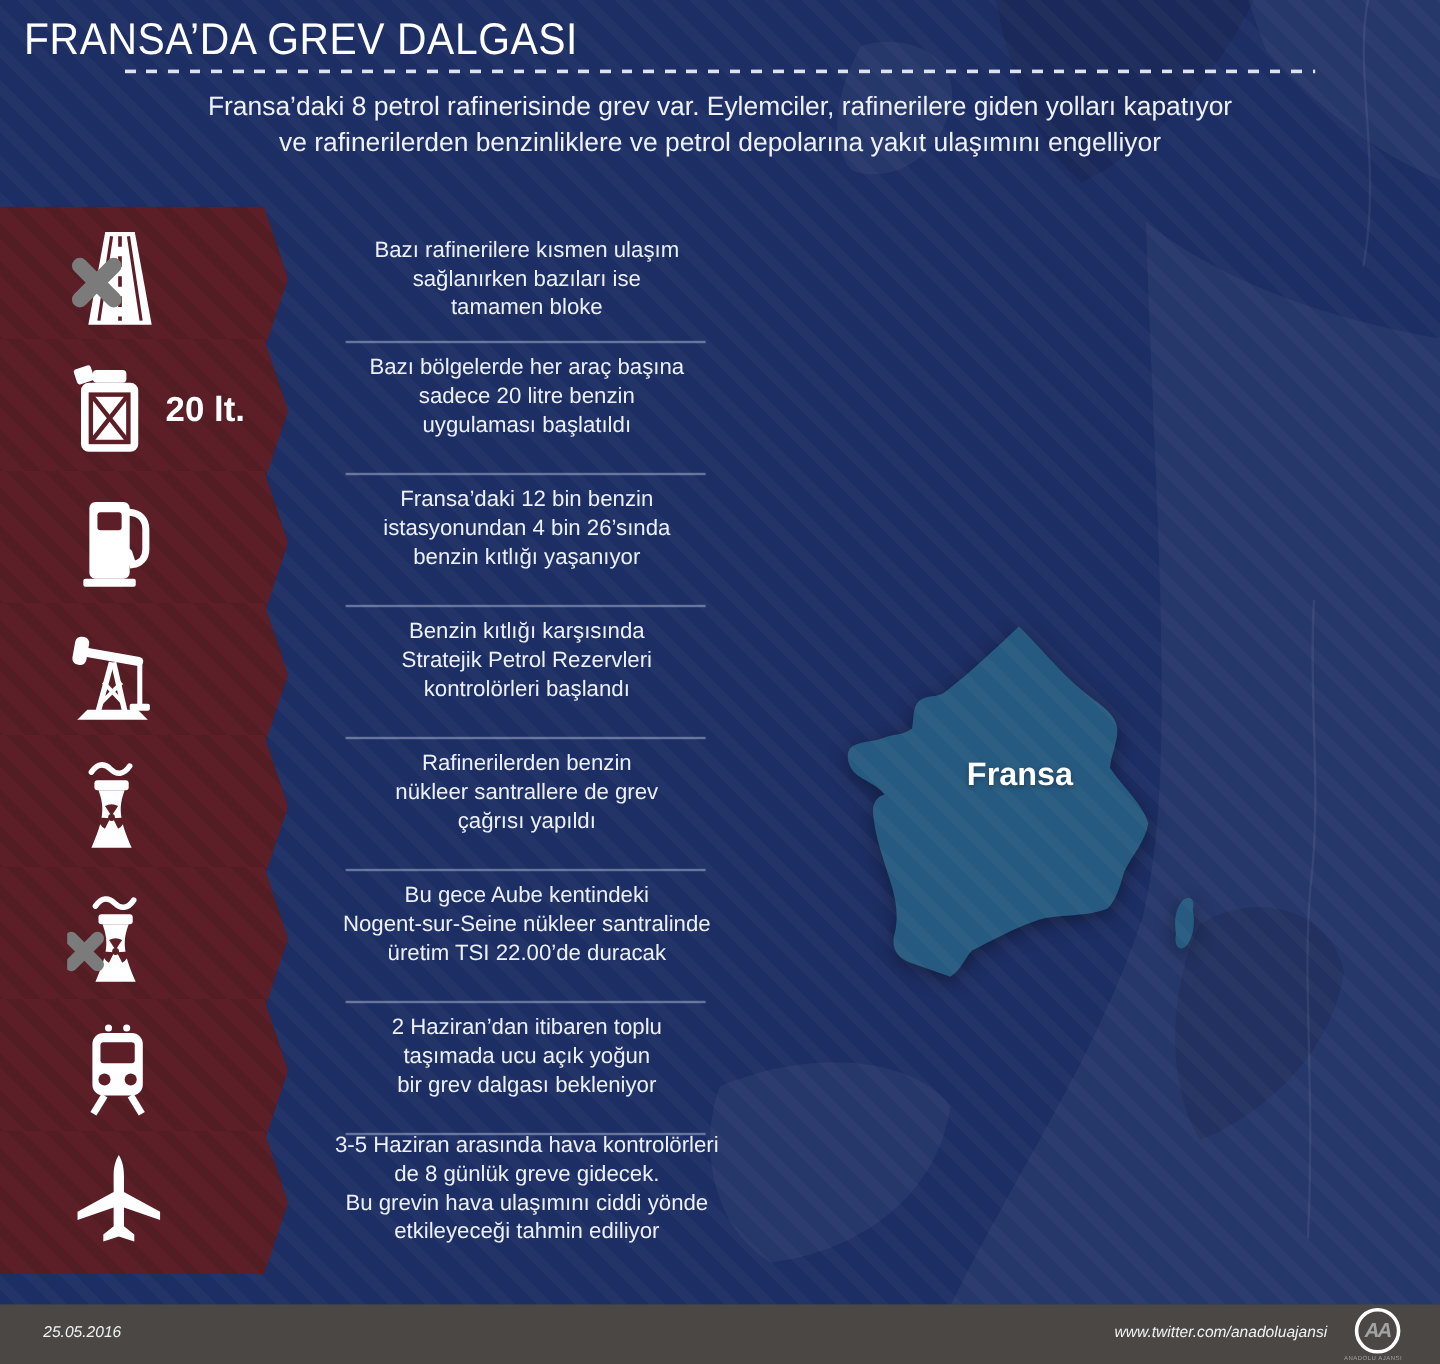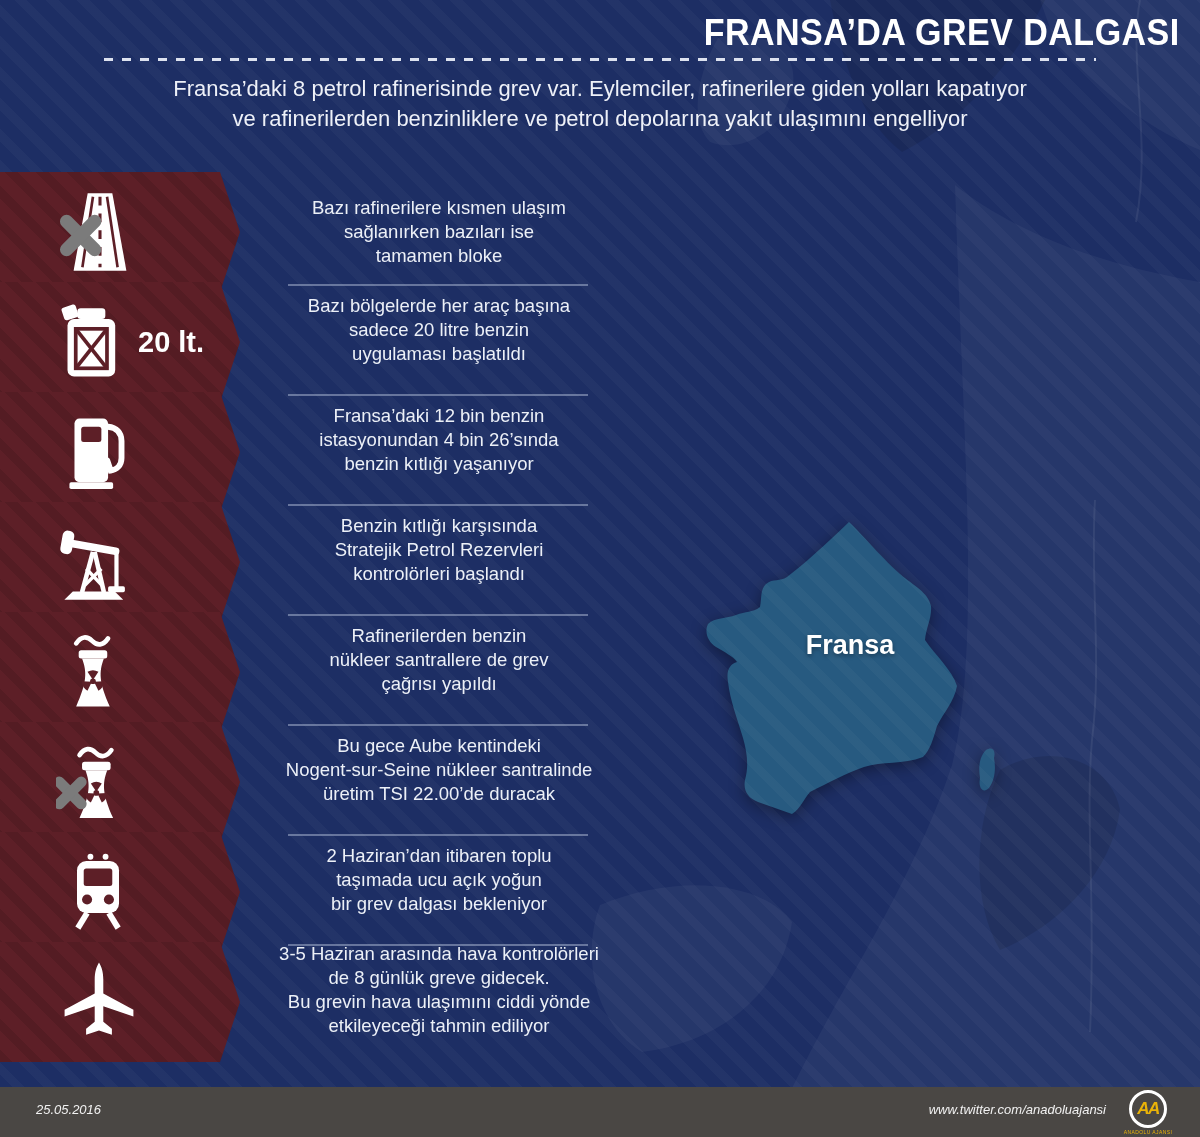--- a/index.html
+++ b/index.html
@@ -8,22 +8,22 @@
     background:#1D2E64;
     font-family:"Liberation Sans", sans-serif;
   }
   .canvas::before{ 
     content:"";position:absolute;inset:0;z-index:2;pointer-events:none;
     background:repeating-linear-gradient(45deg, rgba(255,255,255,0.028) 0 9px, transparent 9px 22px);
   }
   .bgmap{position:absolute;inset:0;z-index:0;}
   .layer{position:absolute;inset:0;z-index:3;}
 
-  .title{position:absolute;top:12px;left:0;right:0;text-align:right;
-    font-size:37px;font-weight:bold;color:#ffffff;white-space:nowrap;}
+  .title{position:absolute;top:12px;left:0;right:0;text-align:left;
+    font-size:37px;font-weight:normal;color:#ffffff;white-space:nowrap;}
   .title span{display:inline-block;transform:scaleX(0.92);letter-spacing:0.5px;}
   .dashline{position:absolute;top:58px;left:104px;width:992px;height:3px;
     background:repeating-linear-gradient(90deg,#dde2ef 0 9px,transparent 9px 18px);}
   .subtitle{position:absolute;top:74px;left:0;right:0;text-align:center;
     color:#eef1f8;font-size:22px;line-height:30px;}
 
   .banner{
     position:absolute;left:0;width:240px;height:120px;box-sizing:border-box;
     background-color:#5D1F27;
     background-image:repeating-linear-gradient(45deg, rgba(0,0,0,0.10) 0 9px, transparent 9px 22px);
@@ -41,21 +41,21 @@
   .divider{position:absolute;left:288px;width:300px;height:2px;background:rgba(164,176,204,0.55);}
 
   .france-wrap{position:absolute;left:702px;top:516px;width:312px;height:322px;z-index:1;
     filter:drop-shadow(0 4px 8px rgba(0,0,0,0.38));}
   .map-label{position:absolute;left:760px;top:630px;width:180px;text-align:center;z-index:3;
     color:#ffffff;font-weight:bold;font-size:27px;text-shadow:0 2px 4px rgba(0,0,0,0.35);}
 
   .footer{position:absolute;left:0;top:1087px;width:1200px;height:50px;background:#4A4744;z-index:4;}
   .footer .date{position:absolute;left:36px;top:15px;color:#f2f2f2;font-size:13px;font-style:italic;}
   .footer .twitter{position:absolute;right:94px;top:15px;color:#f2f2f2;font-size:13px;font-style:italic;}
-  .logo{position:absolute;right:24px;top:3px;width:56px;text-align:center;color:#eab308;}
+  .logo{position:absolute;right:24px;top:3px;width:56px;color:#a3a3a3;}
   .logo-circle{width:32px;height:32px;border:3px solid #ffffff;border-radius:50%;margin:0 auto;
     display:flex;align-items:center;justify-content:center;
     font-weight:bold;font-style:italic;font-size:17px;letter-spacing:-1.5px;}
   .logo-name{font-size:5px;margin-top:1px;letter-spacing:0.4px;}
 </style>
 </head>
 <body>
 
 <div class="canvas">
 

